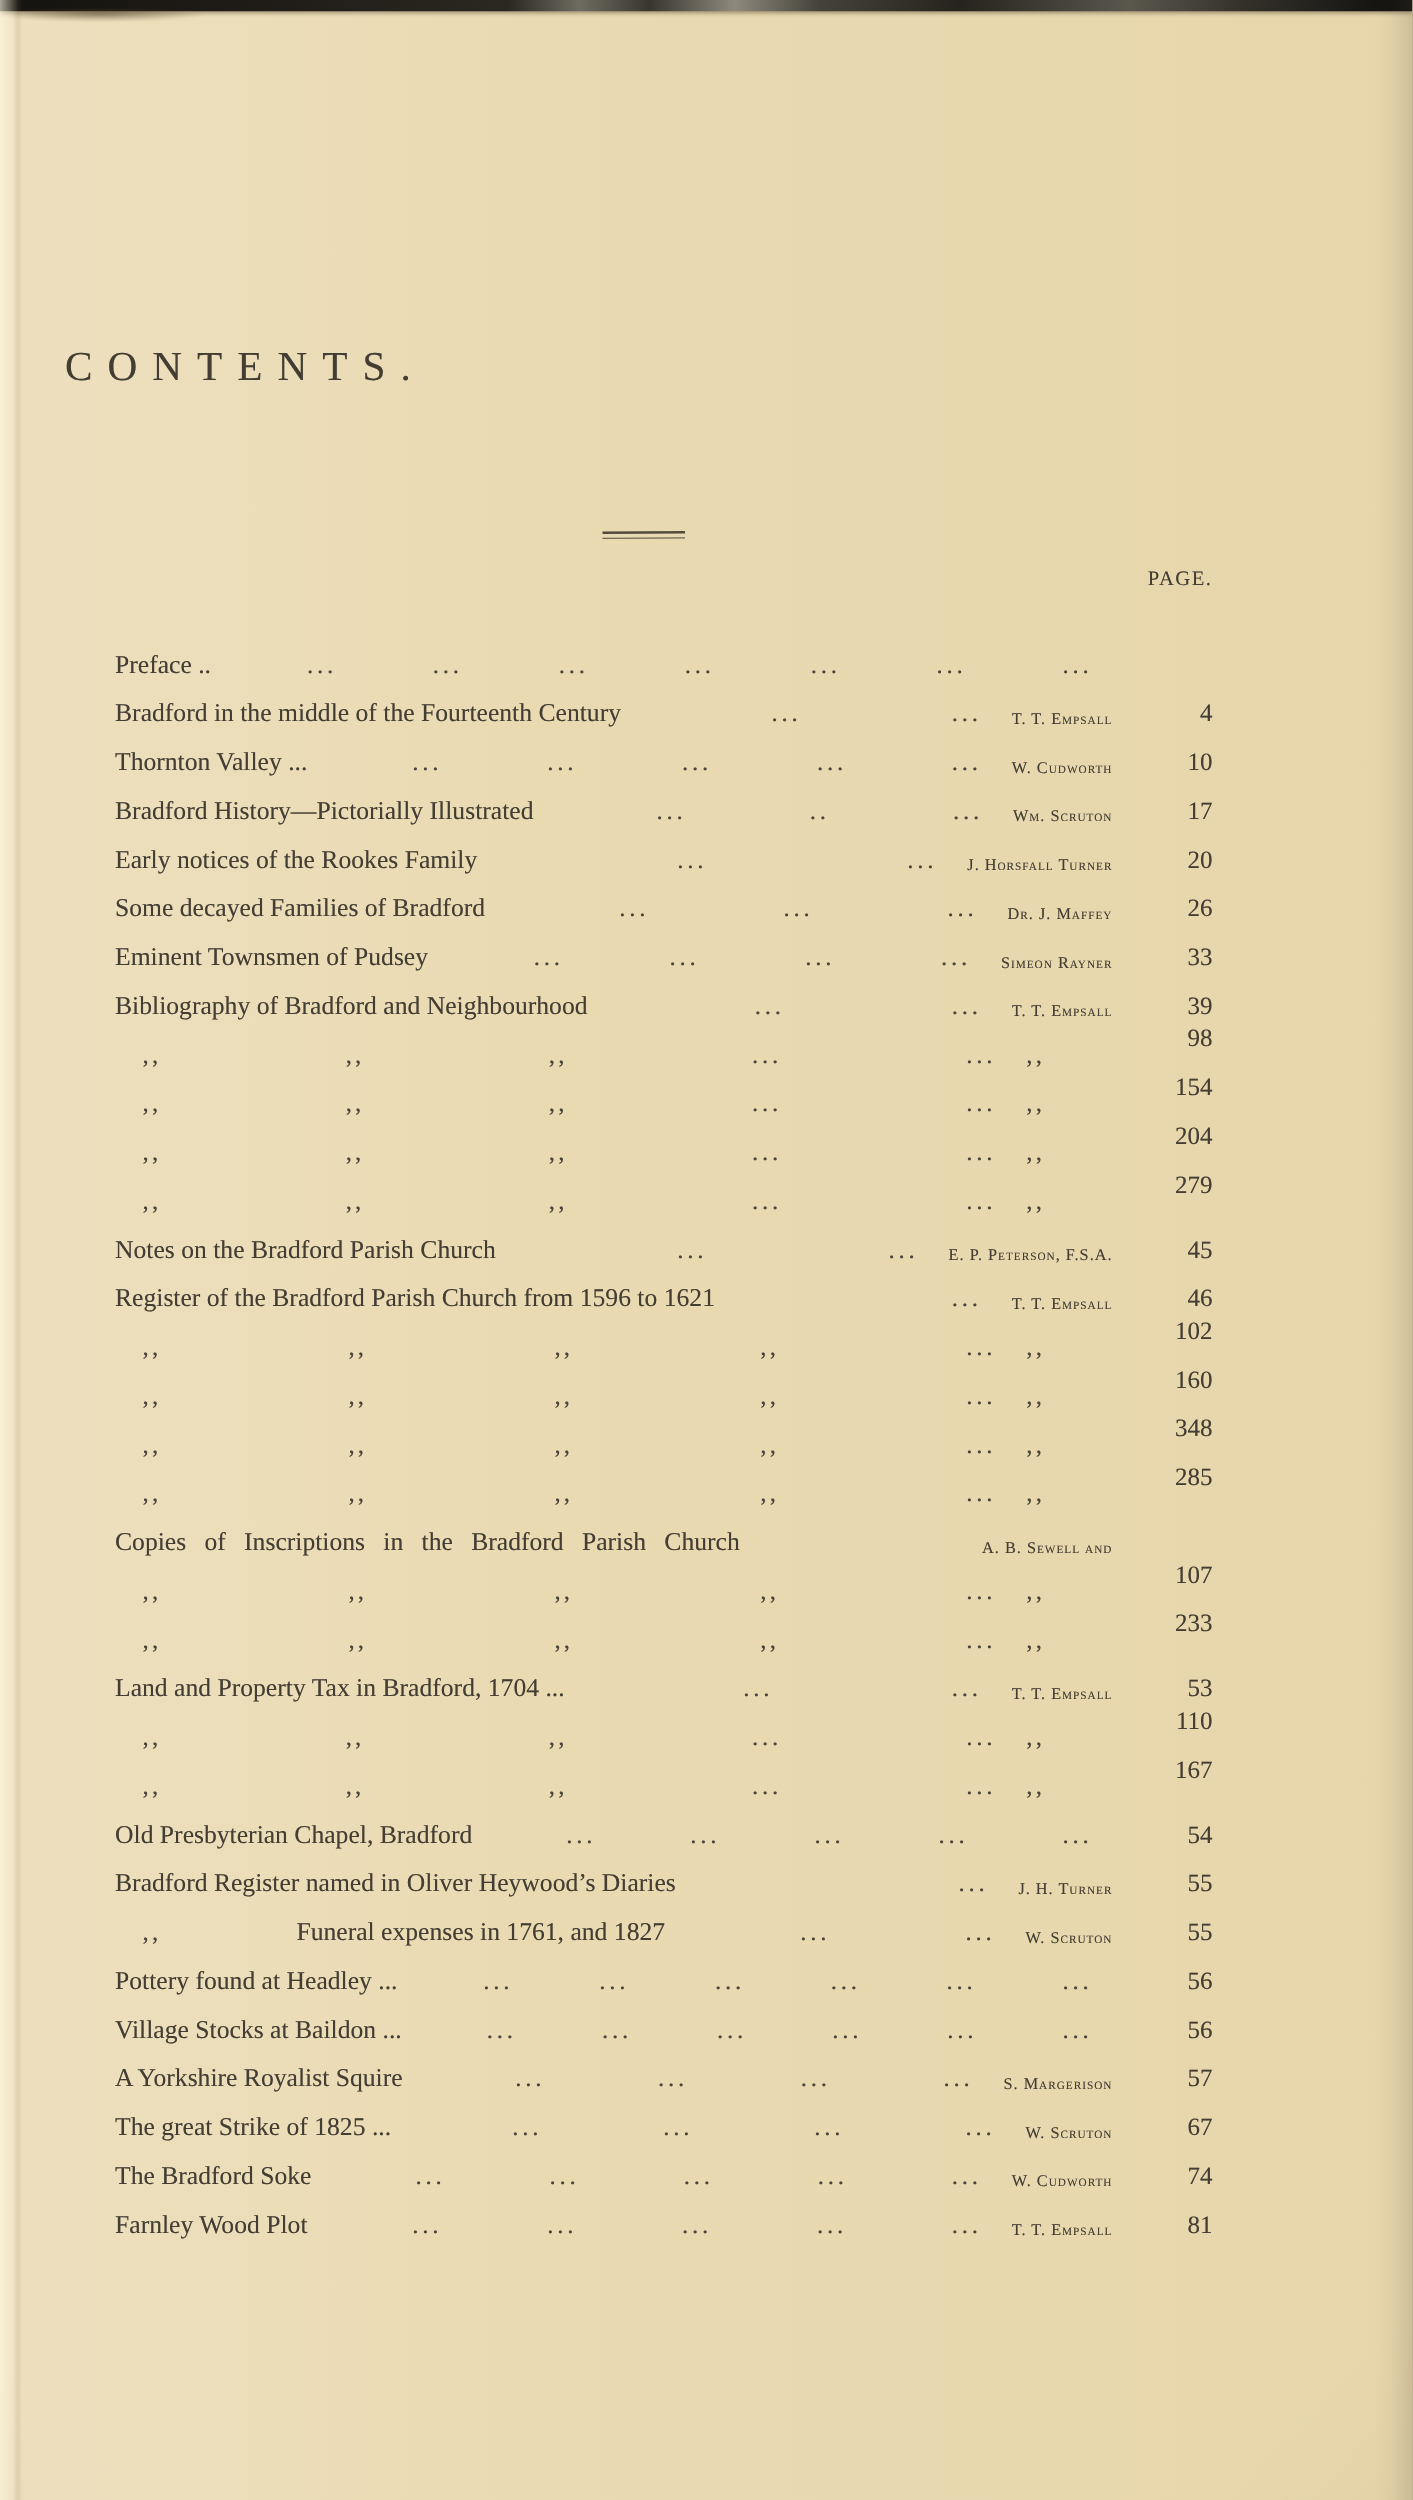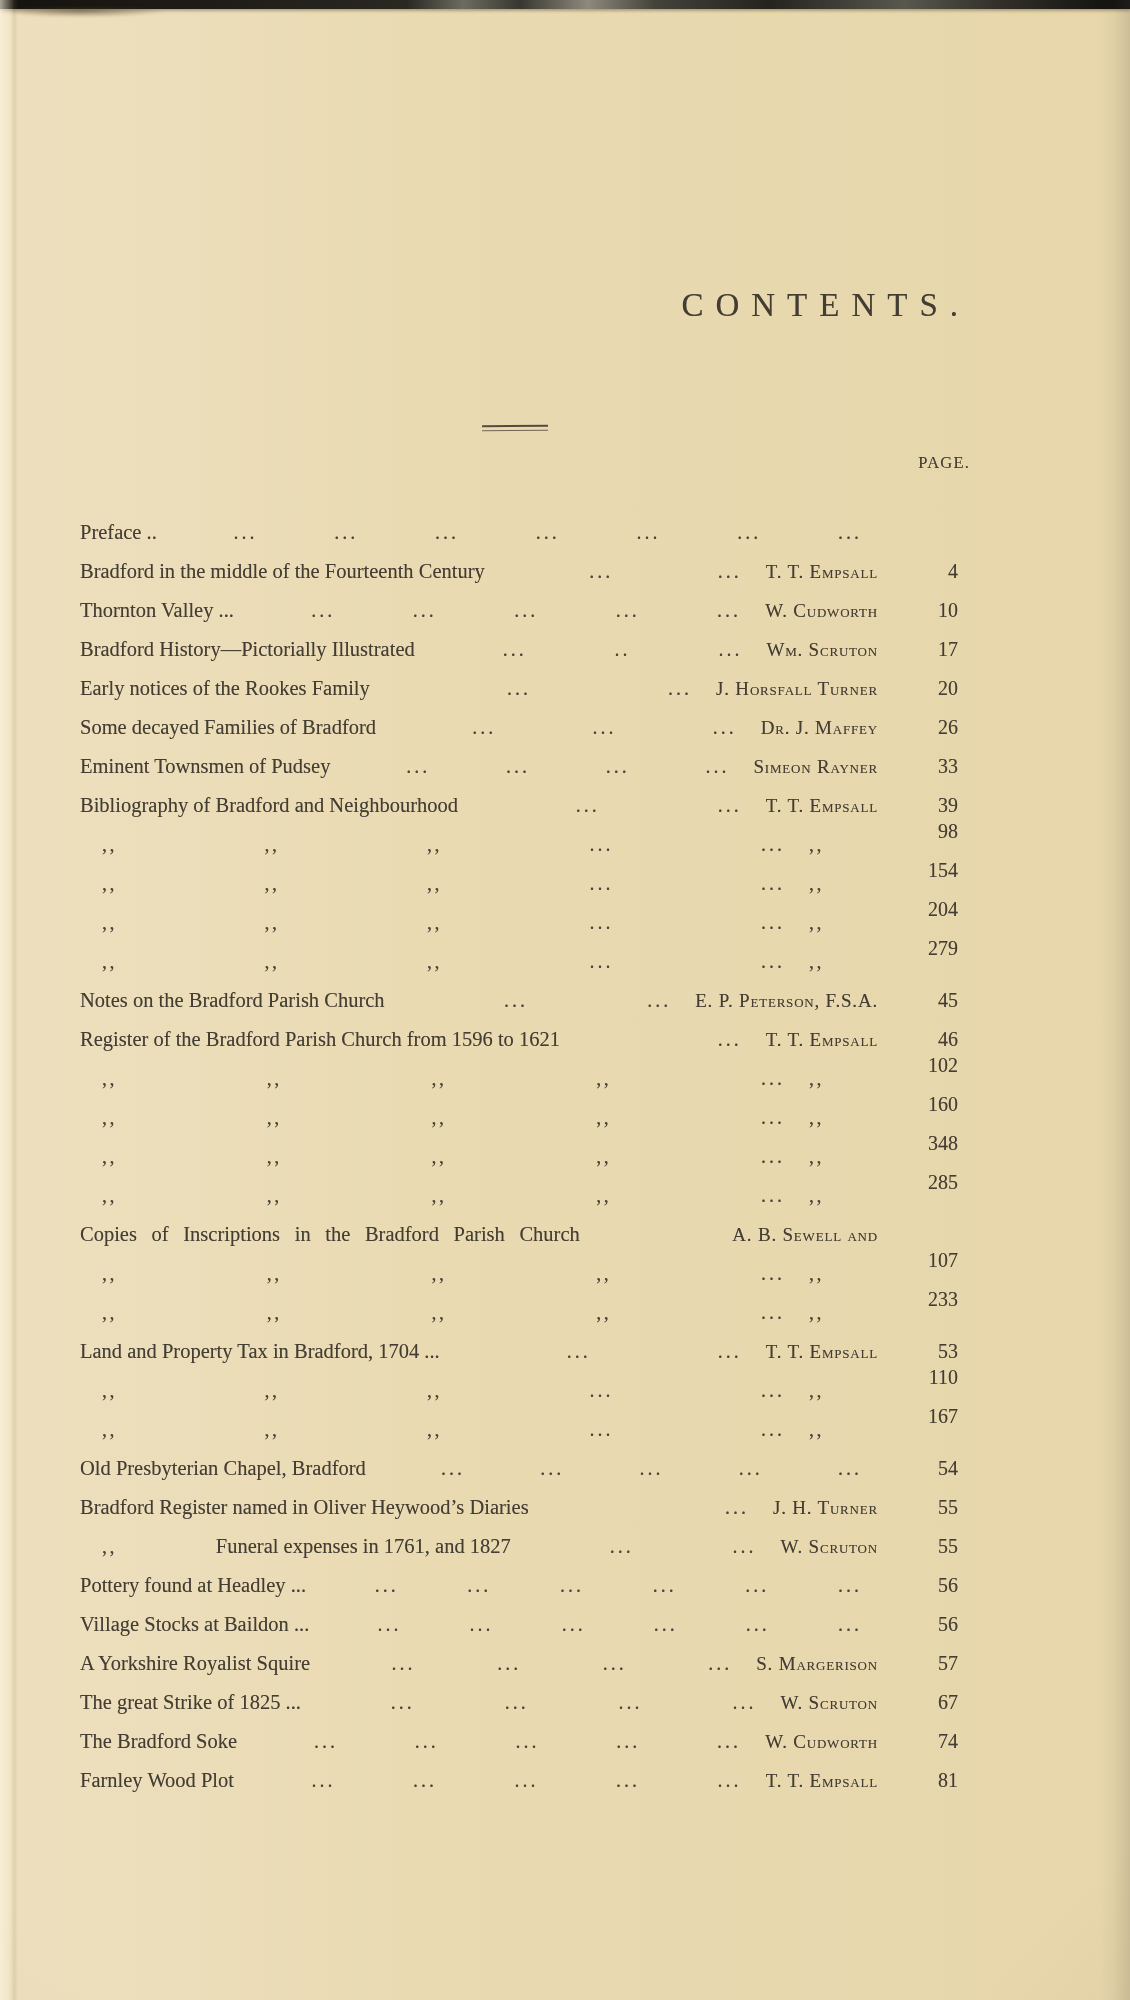--- a/index.html
+++ b/index.html
@@ -34,57 +34,57 @@
   }
   .left-edge{
     position:absolute;top:0;left:0;width:18px;height:2000px;
     background:linear-gradient(90deg, rgba(252,246,226,.65) 0%, rgba(252,246,226,.25) 55%, rgba(140,115,70,.14) 80%, rgba(140,115,70,0) 100%);
   }
   .right-edge{
     position:absolute;top:0;right:0;width:30px;height:2000px;
     background:linear-gradient(270deg, rgba(95,90,75,.20) 0%, rgba(95,90,75,.05) 55%, rgba(95,90,75,0) 100%);
   }
   .main-title{
-    position:absolute;top:287px;left:52px;width:918px;margin:0;
-    text-align:right;
+    position:absolute;top:276px;left:52px;width:918px;margin:0;
+    text-align:left;
     font-size:33px;font-weight:400;
     letter-spacing:12px;
     color:var(--ink);
     text-shadow:0 0 .6px rgba(55,48,38,.55);
   }
   .divider{
     position:absolute;top:425px;left:482px;width:66px;height:3px;
     border-top:2px solid rgba(58,52,42,.85);
     border-bottom:1px solid rgba(58,52,42,.7);
     transform:skewY(-.5deg);
   }
   .page-head{
     position:absolute;top:453px;left:92px;width:878px;
     text-align:right;
     font-size:16.5px;letter-spacing:1.2px;
   }
-  .toc{position:absolute;top:503px;left:80px;width:878px;}
+  .toc{position:absolute;top:503px;left:92px;width:878px;}
   .row{
     height:39px;
     display:flex;align-items:flex-end;
     line-height:1;
     white-space:nowrap;
   }
   .left{
     flex:1;display:flex;justify-content:space-between;align-items:flex-end;
     padding-right:24px;
   }
   .left.indent{padding-left:22px;}
   .ttl{font-size:20.5px;}
   .spread{word-spacing:9.5px;}
   .dots{font-size:20px;letter-spacing:3px;color:#4a443a;}
   .dit{font-size:20px;letter-spacing:2.5px;color:#4a443a;}
   .author{
     font-variant:small-caps;
-    font-size:19px;letter-spacing:.8px;
+    font-size:13px;letter-spacing:.8px;
     padding-right:8px;
   }
   .author.dit2{
     font-variant:normal;font-size:20px;letter-spacing:2.5px;
     padding-right:62px;color:#4a443a;
   }
   .pg{width:72px;text-align:right;font-size:20px;}
   .row.ditto .pg{position:relative;top:-13px;}
   .scan *{text-shadow:0 0 .5px rgba(62,55,43,.4);}
   .top-band,.top-smudge,.left-edge,.right-edge,.divider{text-shadow:none;}

